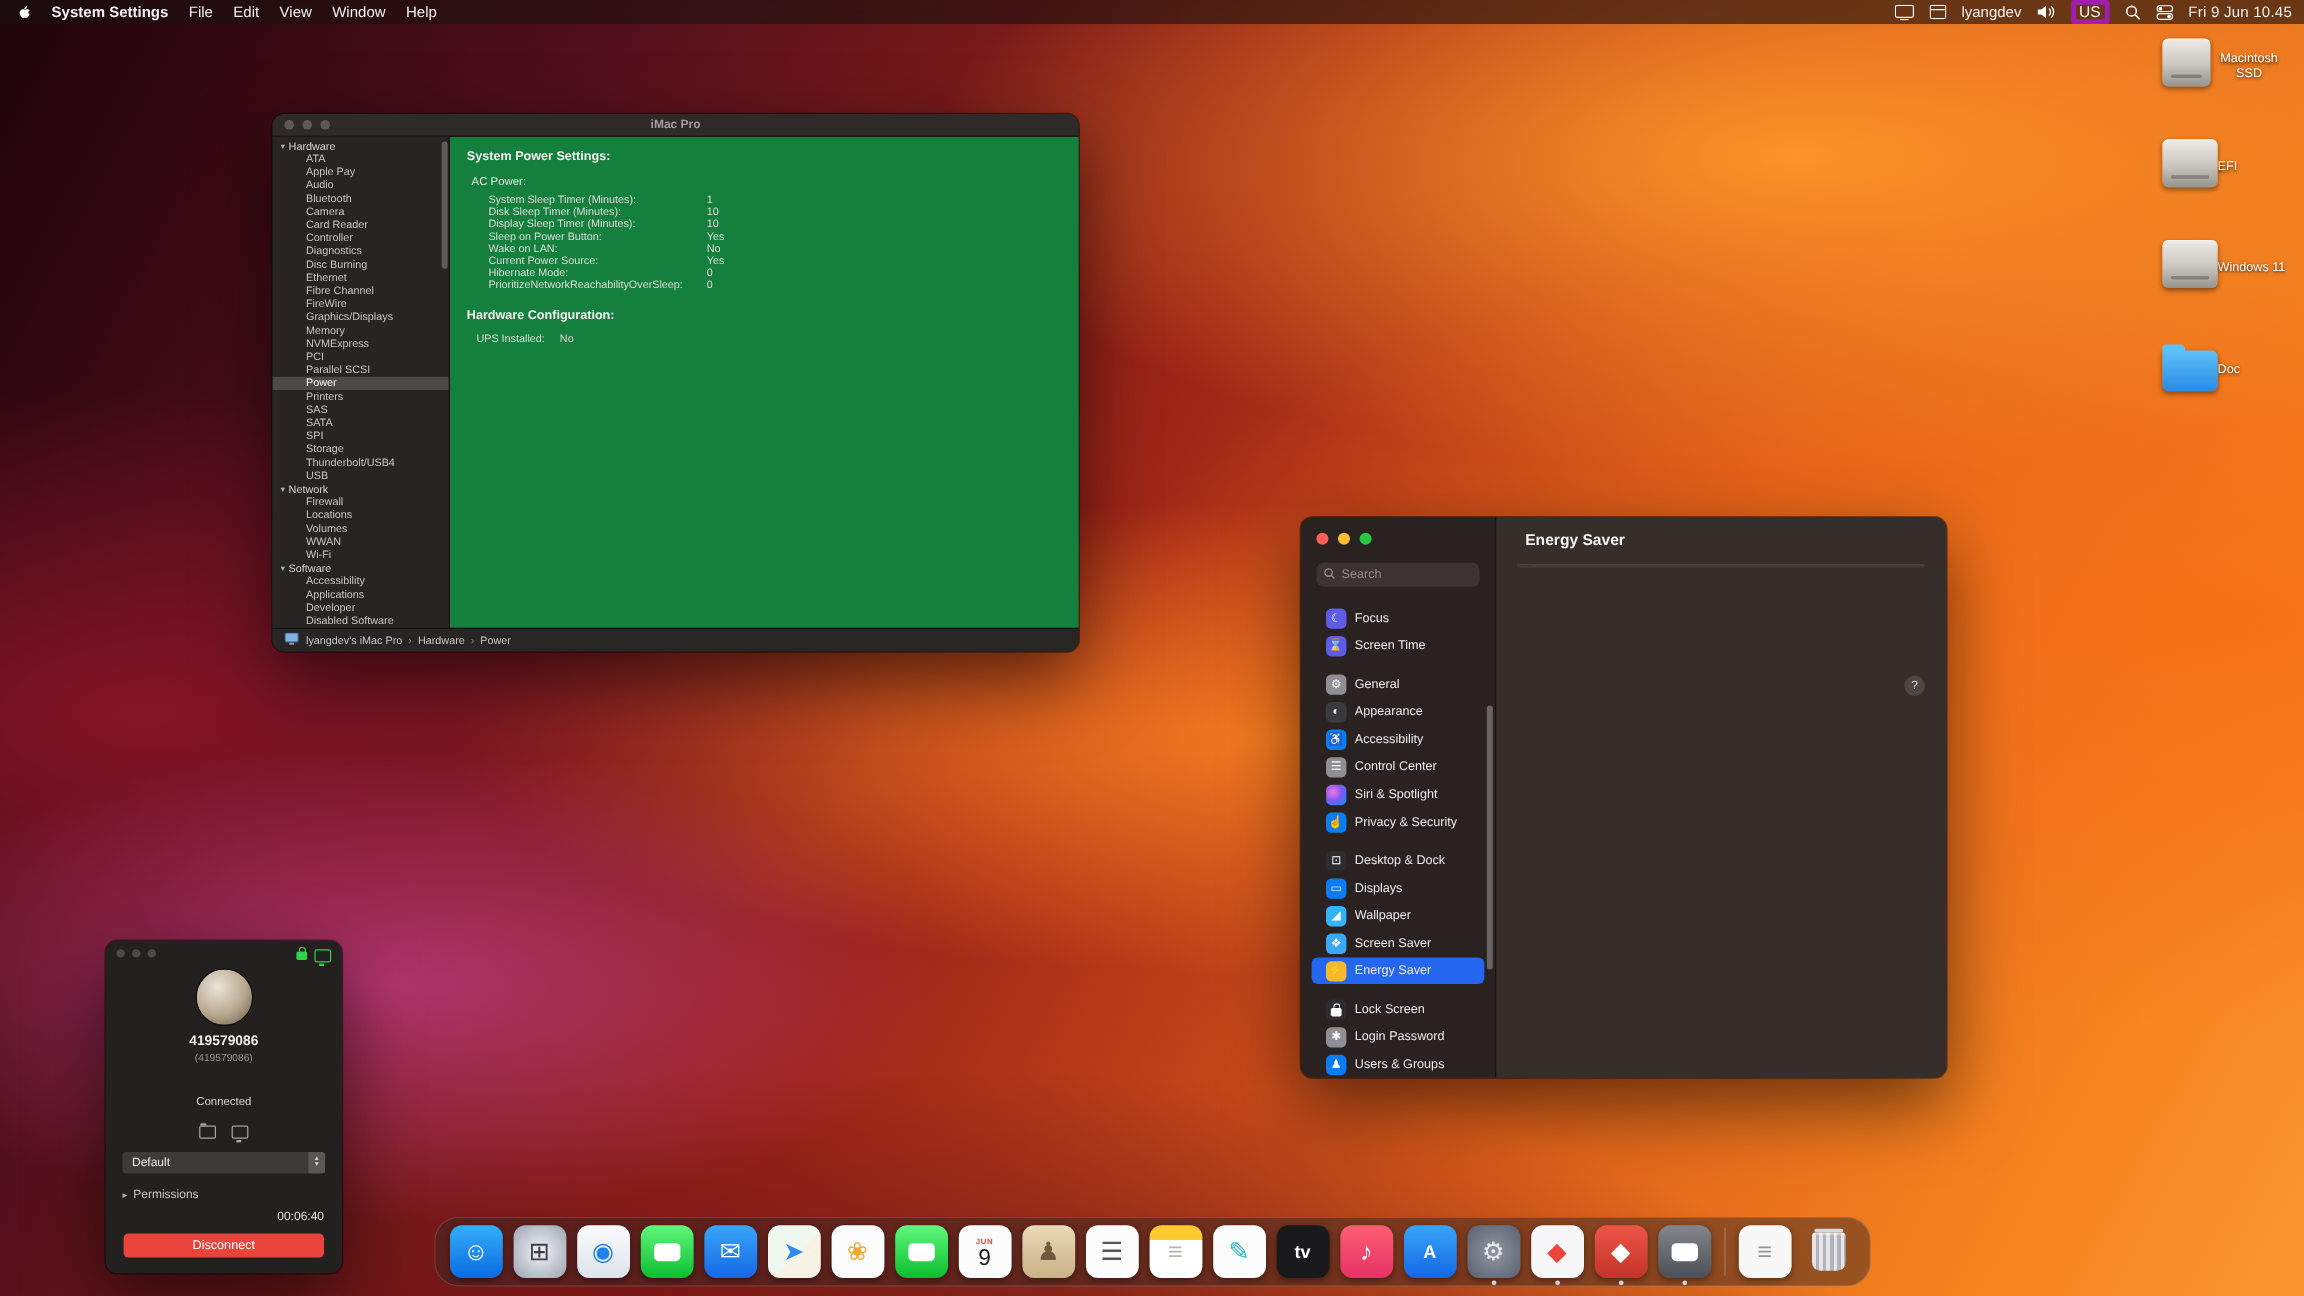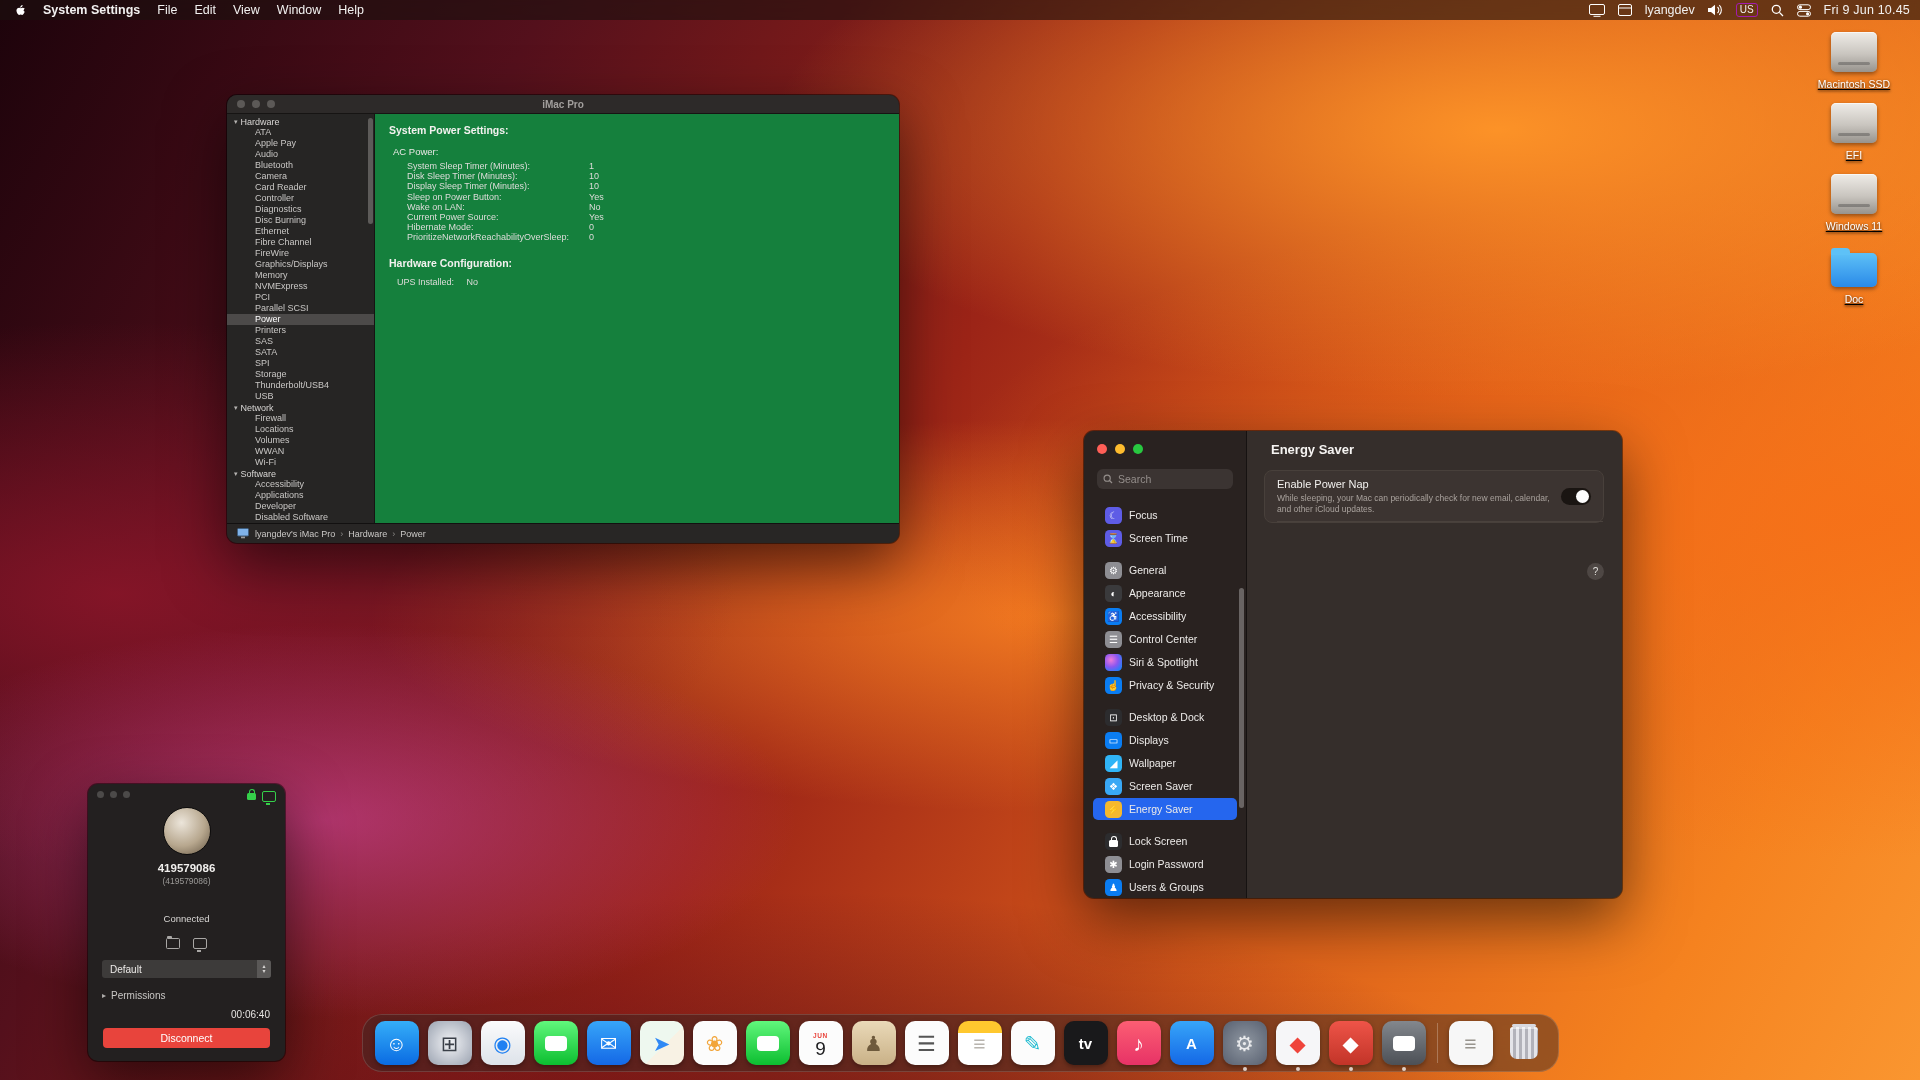--- a/index.html
+++ b/index.html
@@ -18,21 +18,21 @@
   
   .menubar{position:absolute;left:0;top:0;right:0;height:20px;z-index:60;display:flex;align-items:center;
     justify-content:space-between;background:rgba(28,16,14,.62);backdrop-filter:blur(18px);
     color:#f2f1f0;font-size:12.5px;}
   .mb-left{display:flex;align-items:center;padding-left:14px;gap:0;}
   .mb-apple{display:flex;align-items:center;margin-right:16px;}
   .mb-app{font-weight:bold;margin-right:17px;}
   .menu-item{margin-right:17px;}
   .mb-right{display:flex;align-items:center;gap:13px;padding-right:10px;}
   .mb-ic{display:flex;align-items:center;}
-  .mb-kbd{border:1px solid #a21caf;border-radius:3px;font-size:10px;line-height:12px;padding:0 3px;}
+  .mb-kbd{border:4px solid #a21caf;border-radius:3px;font-size:13px;line-height:12px;padding:0 3px;}
   .mb-clock{letter-spacing:.2px;}
   
   .win{position:absolute;border-radius:10px;box-shadow:0 22px 60px rgba(0,0,0,.55),0 0 0 1px rgba(0,0,0,.45);}
   
   .sysinfo{left:227px;top:95px;width:672px;height:448px;background:#232221;z-index:20;overflow:hidden;}
   .si-titlebar{height:18px;background:#2d2a29;border-bottom:1px solid #161413;position:relative;
     display:flex;align-items:center;justify-content:center;}
   .si-dots{position:absolute;left:10px;top:5px;display:flex;gap:7px;}
   .si-dot{width:8px;height:8px;border-radius:50%;background:#5c5957;}
   .si-title{font-size:10px;font-weight:bold;color:#a29f9d;}
@@ -113,21 +113,21 @@
   .ad-dd-step{width:14px;height:18px;background:#5a5857;display:flex;flex-direction:column;align-items:center;
     justify-content:center;line-height:5px;}
   .ad-dd-step i{font-style:normal;font-size:6px;color:#d6d4d2;height:5px;}
   .ad-perms{display:flex;align-items:center;gap:5px;margin:12px 14px 0 14px;font-size:10px;color:#c9c7c5;}
   .ad-tri{font-size:8px;color:#b0aeac;}
   .ad-timer{position:absolute;right:15px;bottom:41px;font-size:10px;color:#e6e4e2;}
   .ad-disconnect{position:absolute;left:15px;right:15px;bottom:13px;height:20px;line-height:20px;border-radius:4px;
     background:#e8443c;color:#fff;font-size:10.5px;text-align:center;}
   
   .desktop-icons{position:absolute;right:14px;top:32px;width:104px;z-index:10;display:flex;flex-direction:column;align-items:center;}
-  .desktop-icon{display:flex;flex-direction:column;align-items:center;margin-bottom:13px;width:104px;text-decoration:underline;}
+  .desktop-icon{display:flex;flex-direction:row;align-items:center;margin-bottom:44px;width:104px;}
   .di-label{margin-top:6px;font-size:10.5px;color:#fff;text-align:center;text-shadow:0 1px 3px rgba(0,0,0,.85);}
   .drive{width:46px;height:40px;border-radius:5px;position:relative;
     background:linear-gradient(180deg,#efece7,#c9c5bf 55%,#97938d);
     box-shadow:inset 0 1px 0 rgba(255,255,255,.6),0 2px 4px rgba(0,0,0,.4);}
   .drive:after{content:"";position:absolute;left:7px;right:7px;bottom:7px;height:3px;border-radius:2px;background:rgba(55,55,55,.35);}
   .folder{width:46px;height:34px;margin-top:8px;border-radius:3px 5px 5px 5px;position:relative;
     background:linear-gradient(180deg,#5ec1f7,#2a8ae8);box-shadow:0 2px 4px rgba(0,0,0,.4);}
   .folder:before{content:"";position:absolute;top:-5px;left:0;width:19px;height:7px;border-radius:3px 4px 0 0;background:#5ec1f7;}
   
   .dock-wrap{position:absolute;left:0;right:0;bottom:8px;display:flex;justify-content:center;z-index:50;}
@@ -430,29 +430,20 @@
           <div class="sb-row">
             <span class="sb-icon" style="background: rgb(10, 125, 242);">♟</span>
             <span class="sb-label">Users &amp; Groups</span>
           </div>
         </div>
       <div class="st-scrollbar"></div>
     </div>
     <div class="st-panel">
       <div class="st-title">Energy Saver</div>
       <div class="st-card">
-          <div class="energy-row">
-            <div class="er-text">
-              <div class="er-label">Enable Power Nap</div>
-              <div class="er-desc">While sleeping, your Mac can periodically check for new email, calendar, and other iCloud updates.</div>
-            </div>
-            <div class="toggle">
-              <div class="knob"></div>
-            </div>
-          </div>
           <div class="divider"></div>
         </div>
       <div class="st-help">?</div>
     </div>
   </div>
 
   <div class="win anydesk">
     <div class="ad-header">
       <span class="ad-dots">
         <span class="ad-dot"></span>

